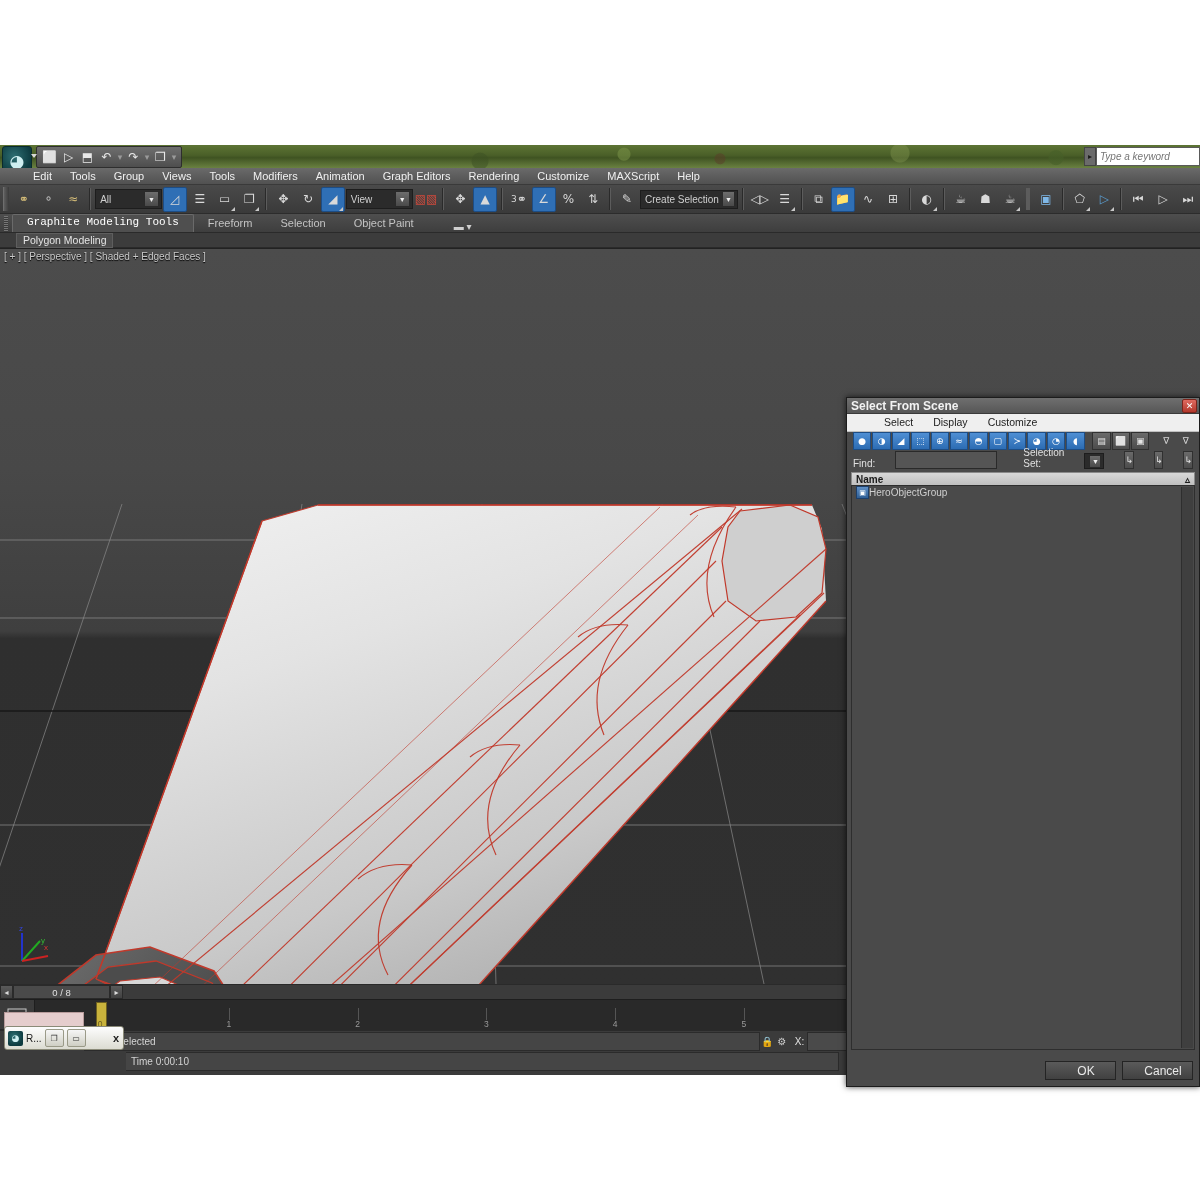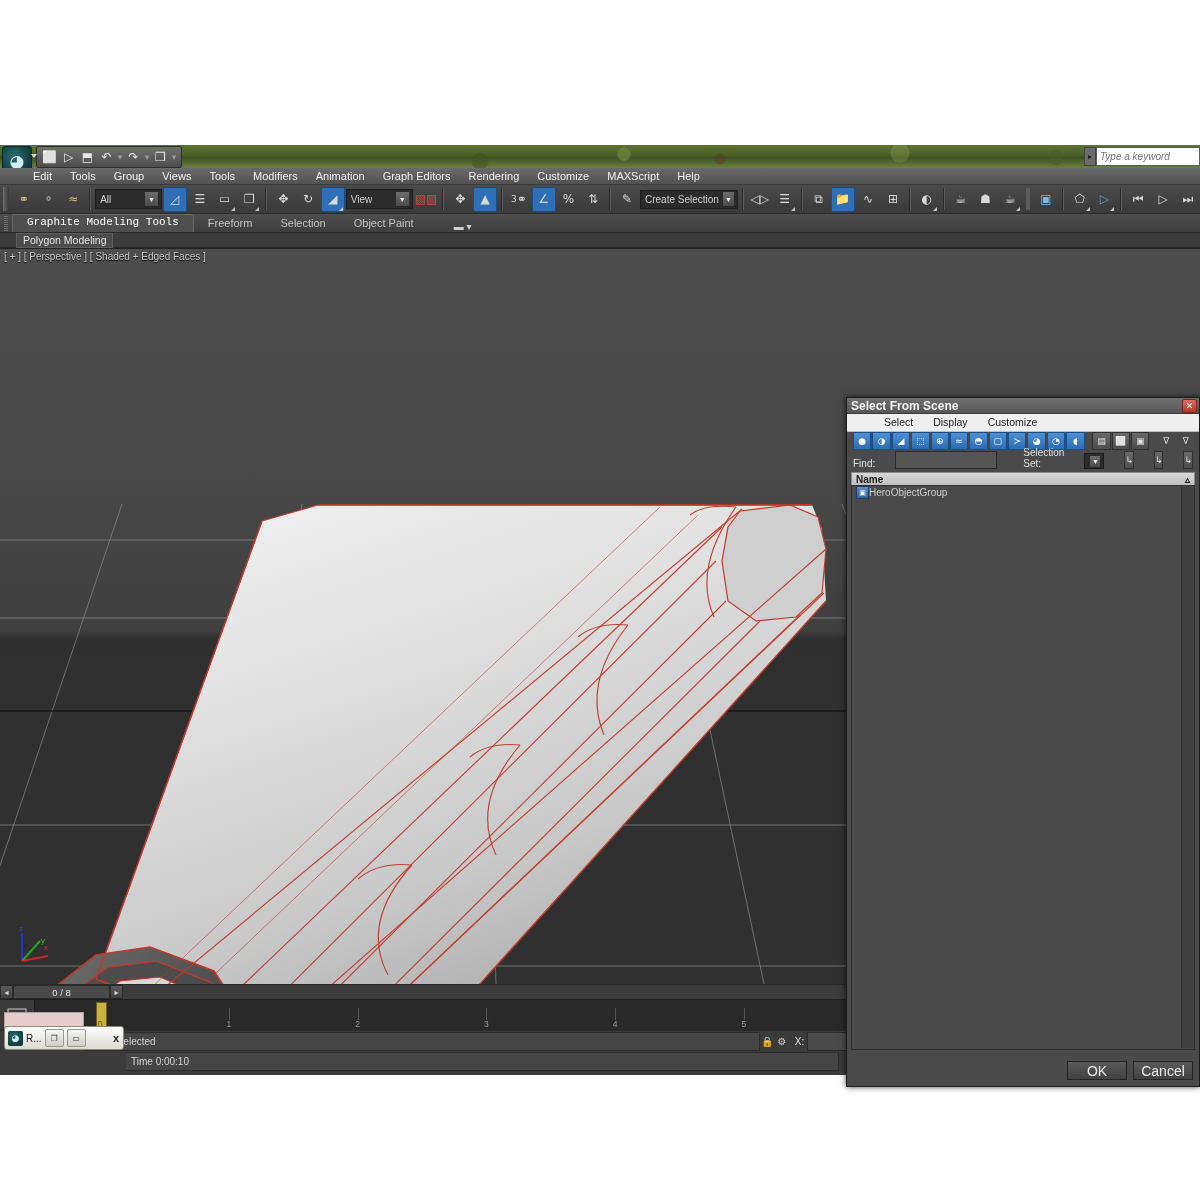--- a/index.html
+++ b/index.html
@@ -106,21 +106,21 @@
   .lbl{color:#e0e0e0;font-size:10px;}
   .txtin{background:#555;border:1px solid #2a2a2a;height:14px;}
   .listhdr{height:13px;background:linear-gradient(to bottom,#d8d8d8,#bdbdbd);border:1px solid #8a8a8a;
      display:flex;align-items:center;justify-content:space-between;padding:0 4px;color:#1a1a1a;font-size:10px;font-weight:bold;margin-top:3px;}
   .listbox{position:absolute;left:0;right:0;top:53px;bottom:0;background:#4a4a4a;border:1px solid #2e2e2e;}
   .listitem{height:13px;display:flex;align-items:center;padding-left:4px;color:#cfcfcf;font-size:10px;}
   .grpico{width:11px;height:11px;background:linear-gradient(to bottom,#5f8fc5,#2f5f95);border:1px solid #1d3f6a;
      display:flex;align-items:center;justify-content:center;color:#fff;font-size:7px;}
   .dlg-btns{position:absolute;right:6px;bottom:6px;display:flex;gap:6px;}
   .dbtn{width:58px;height:17px;background:linear-gradient(to bottom,#5a5a5a,#414141);border:1px solid #242424;
-     color:#eaeaea;font-size:14px;display:flex;align-items:center;justify-content:center;}
+     color:#eaeaea;font-size:12px;display:flex;align-items:center;justify-content:center;padding-left:11px;}
   .dlg-scroll{position:absolute;right:1px;top:1px;bottom:1px;width:11px;background:#3f3f3f;border-left:1px solid #2e2e2e;}
 
   
   .taskchip{position:absolute;left:4px;top:1026px;width:118px;height:22px;z-index:60;
      background:linear-gradient(to bottom,#fdfdfd,#dcdcd2);border:1px solid #8a8a78;border-radius:3px;display:flex;align-items:center;}
   .tc-ico{width:15px;height:15px;margin-left:3px;border-radius:2px;background:radial-gradient(circle at 40% 35%,#2e6e72,#0d3b40 70%);
      color:#cfeff1;font-size:9px;display:flex;align-items:center;justify-content:center;font-family:"DejaVu Sans",sans-serif;}
   .tc-lbl{font-size:10px;color:#1a1a1a;margin-left:3px;}
   .tc-btn{width:17px;height:16px;margin-left:3px;background:linear-gradient(to bottom,#f6f6f6,#cfcfc4);
      border:1px solid #9a9a88;border-radius:2px;display:flex;align-items:center;justify-content:center;font-size:8px;color:#333;}

